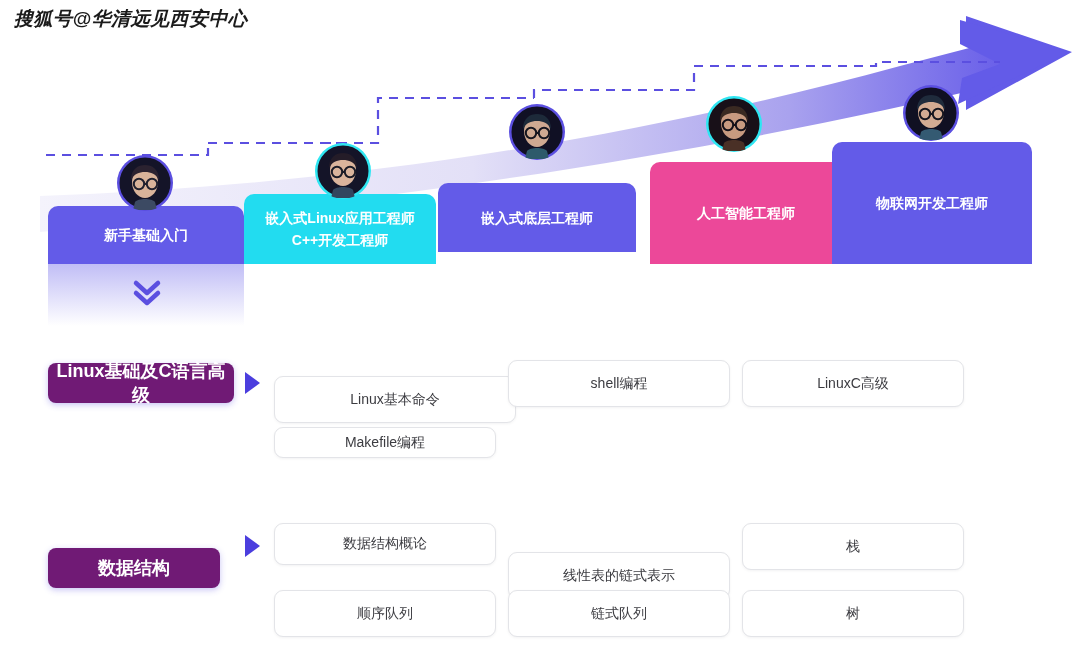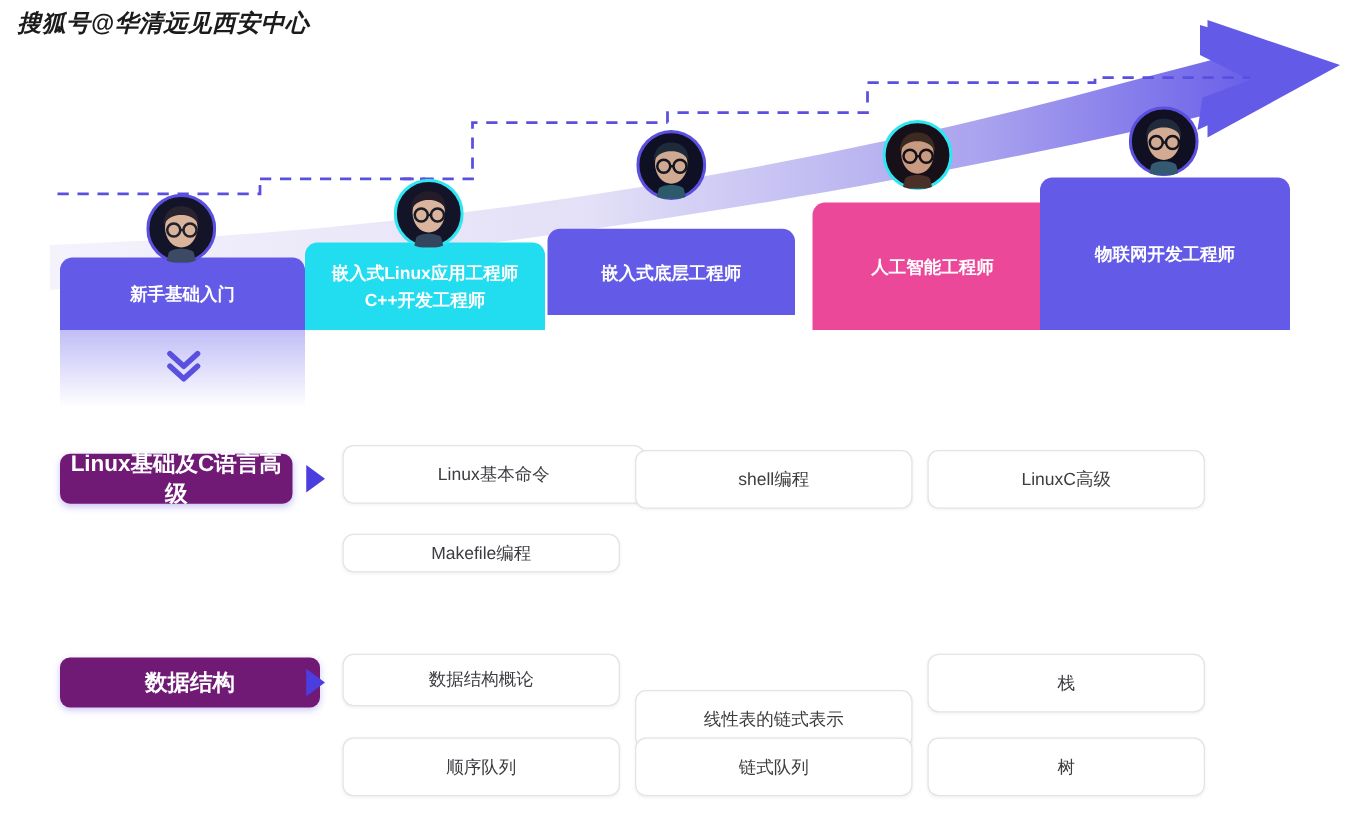--- a/index.html
+++ b/index.html
@@ -209,34 +209,34 @@
       <path d="M27.2 29 h2.6" stroke="#15151f" stroke-width="2"></path>
       <path d="M18 47 c3 -4 17 -4 20 0 l2 8 h-24z" fill="#345a72"></path>
     </svg>
   </div>
 
   <div class="mod-tag" style="left:48px;top:363px;width:186px;height:40px;">
     <span>Linux基础及C语言高级</span>
   </div>
   <div class="mod-caret" style="left:245px;top:372px;"></div>
 
-  <div class="course" style="left:274px;top:356px;width:242px;height:47px;">
+  <div class="course" style="left:274px;top:376px;width:242px;height:47px;">
     <span>Linux基本命令</span>
   </div>
   <div class="course" style="left:508px;top:360px;width:222px;height:47px;">
     <span>shell编程</span>
   </div>
   <div class="course" style="left:742px;top:360px;width:222px;height:47px;">
     <span>LinuxC高级</span>
   </div>
   <div class="course" style="left:274px;top:427px;width:222px;height:31px;">
     <span>Makefile编程</span>
   </div>
 
-  <div class="mod-tag" style="left:48px;top:526px;width:208px;height:40px;">
+  <div class="mod-tag" style="left:48px;top:548px;width:172px;height:40px;">
     <span>数据结构</span>
   </div>
   <div class="mod-caret" style="left:245px;top:535px;"></div>
 
   <div class="course" style="left:274px;top:523px;width:222px;height:42px;">
     <span>数据结构概论</span>
   </div>
   <div class="course" style="left:508px;top:523px;width:222px;height:47px;margin-top:29px;">
     <span>线性表的链式表示</span>
   </div>

